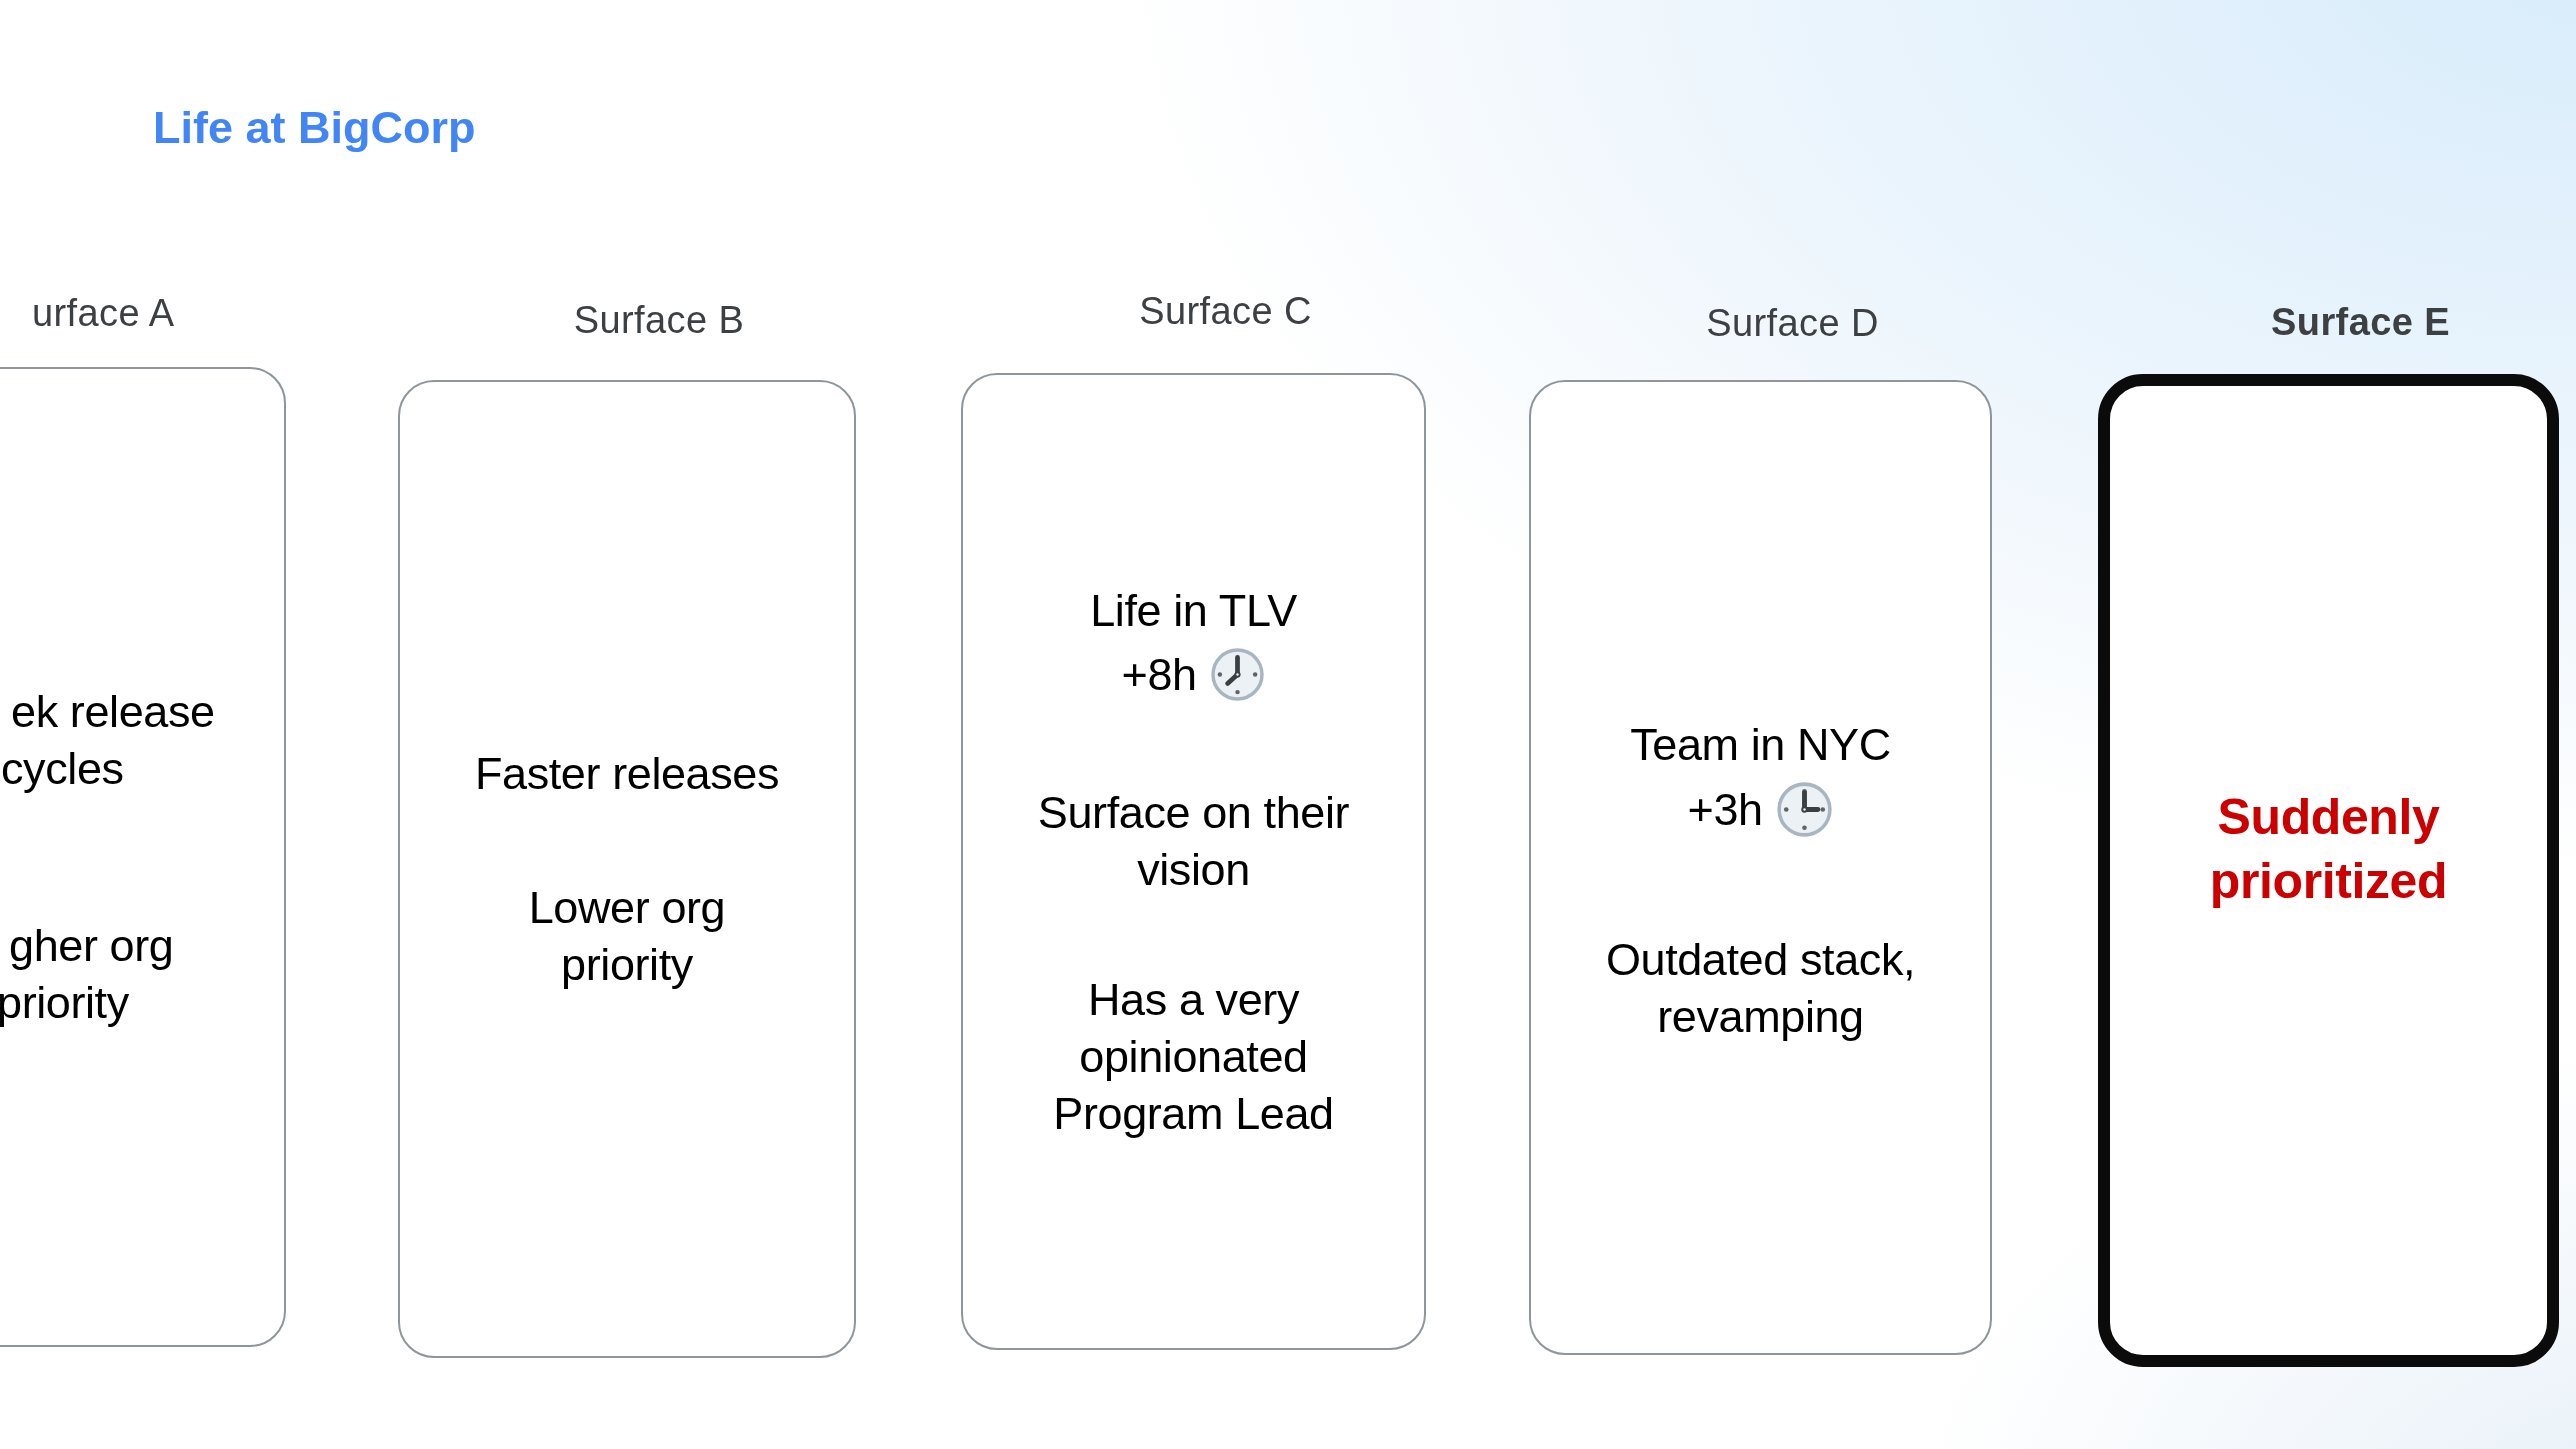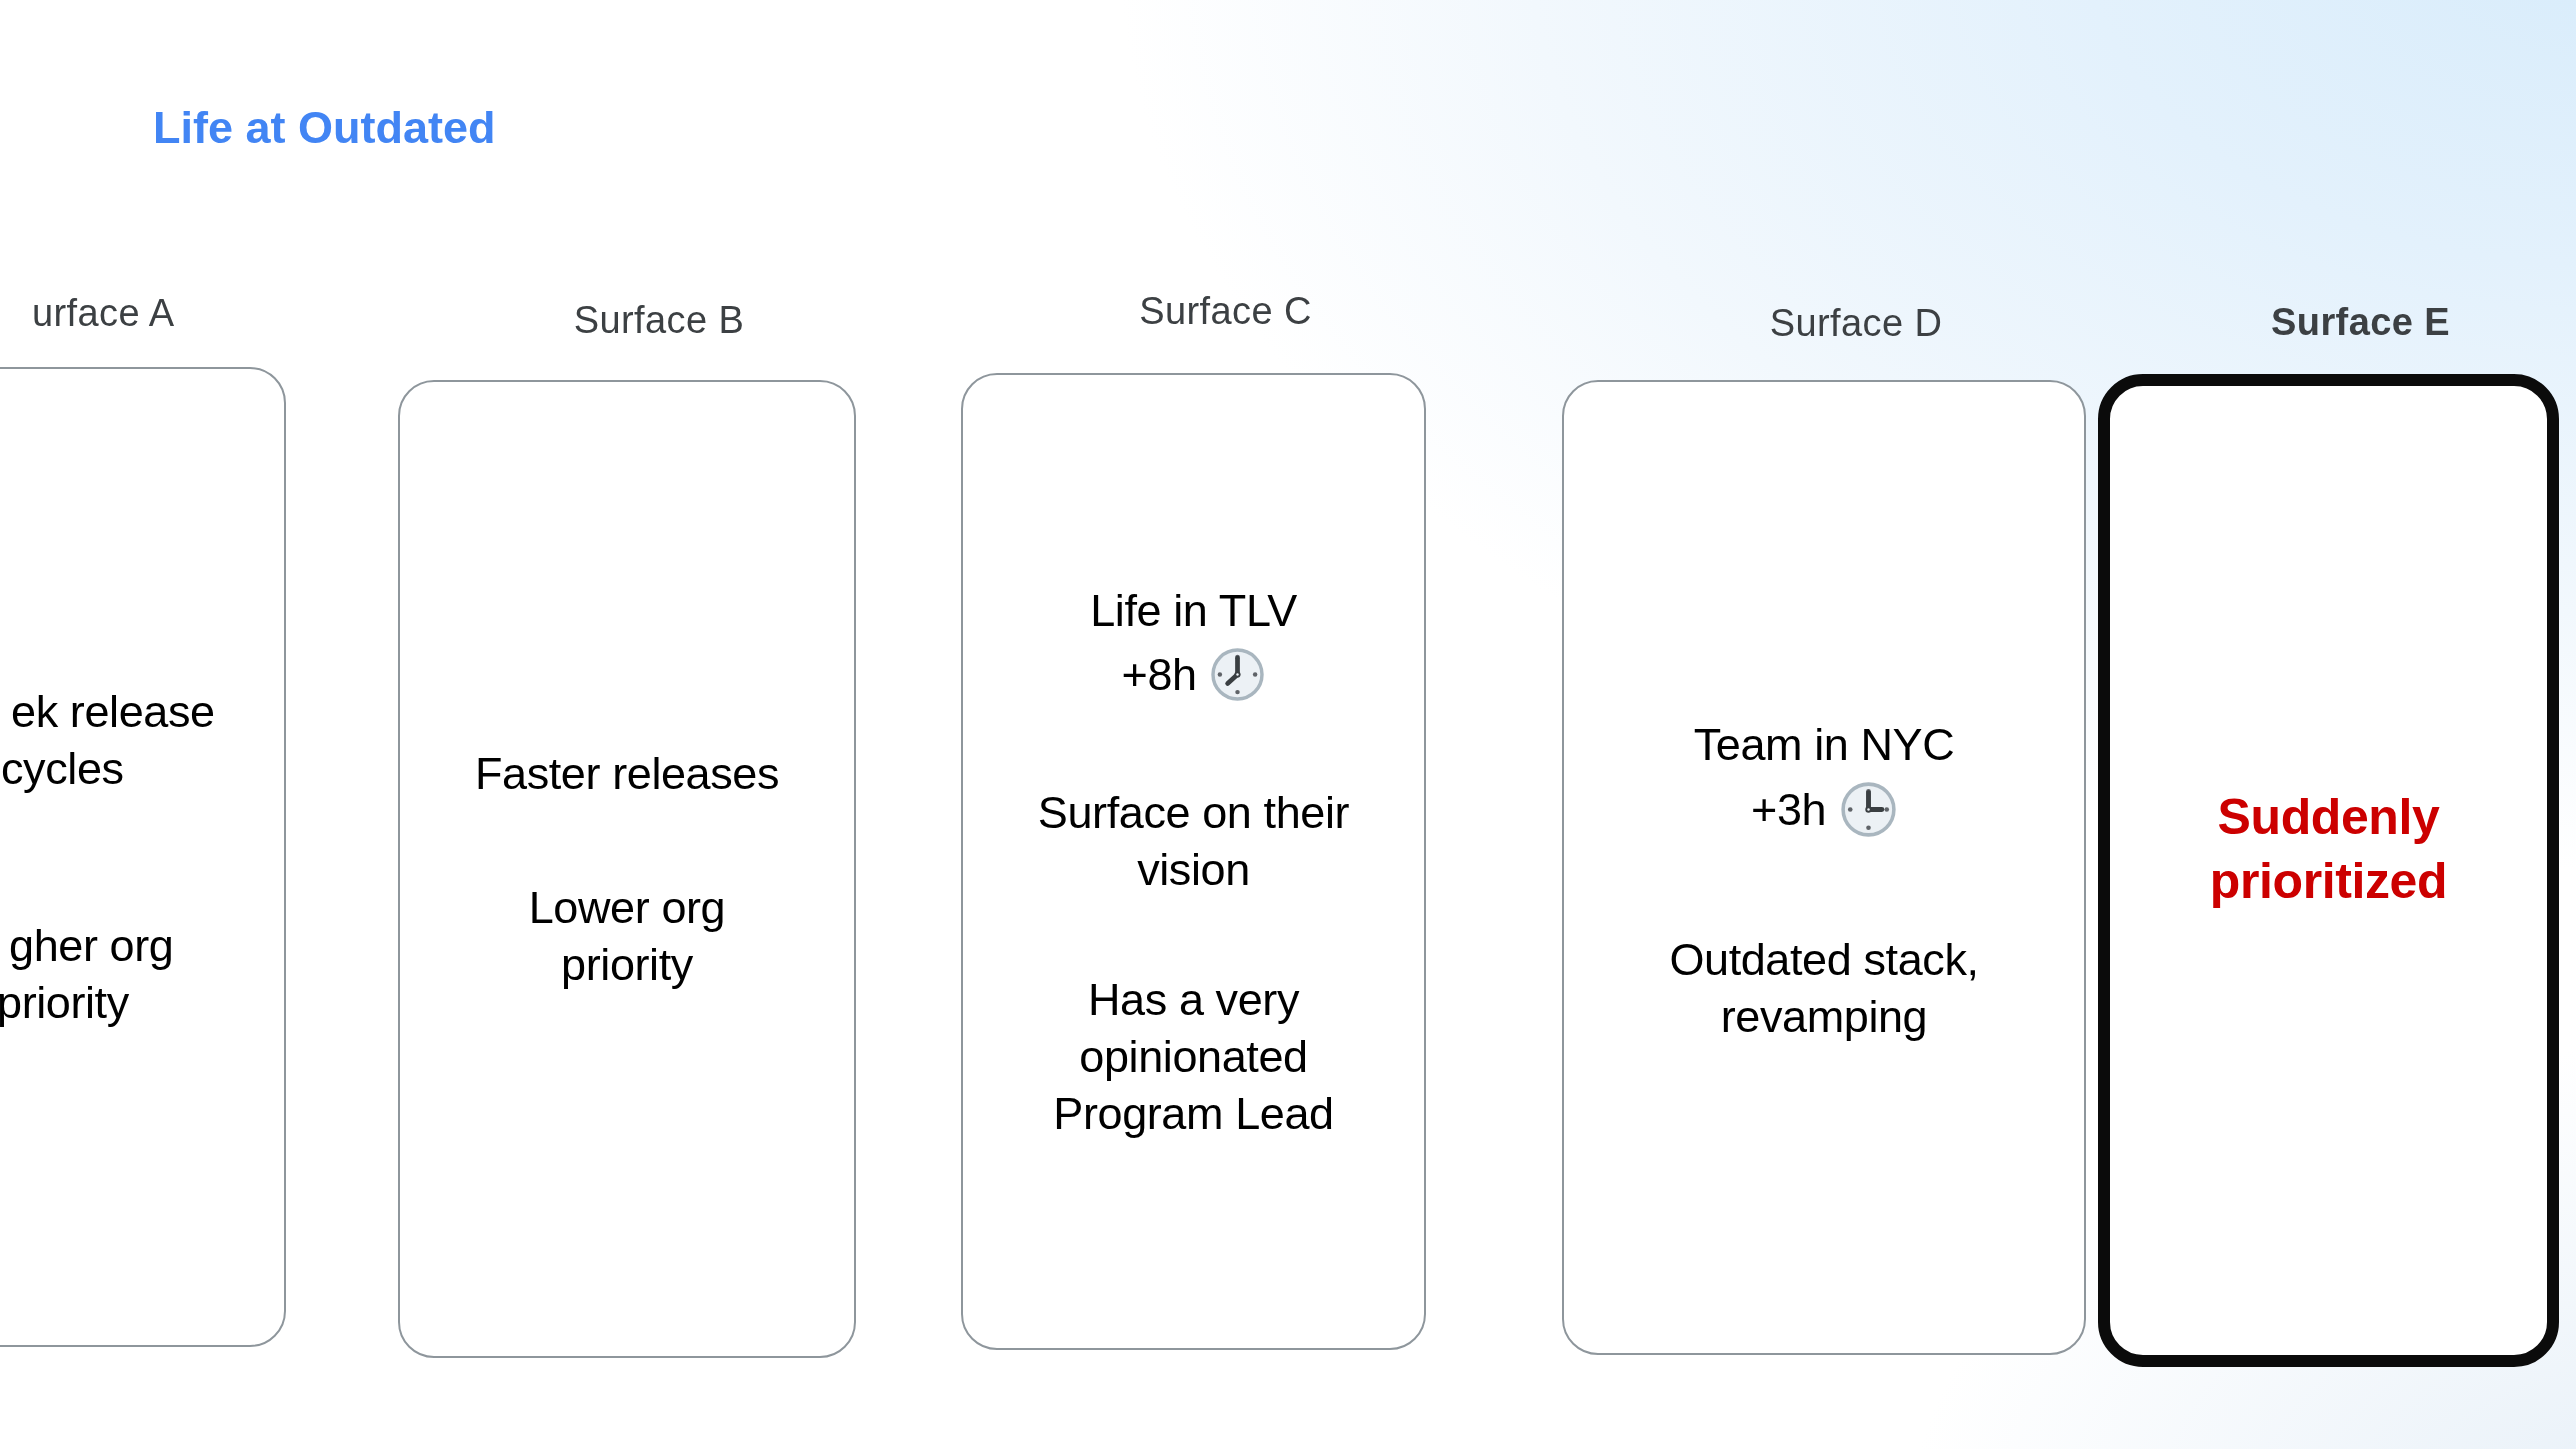--- a/index.html
+++ b/index.html
@@ -103,21 +103,21 @@
     font-size: 50px;
     line-height: 64px;
     letter-spacing: -0.4px;
   }
 </style>
 </head>
 <body>
 
 <div class="slide">
 
-  <div class="title">Life at Outdated</div>
+  <div class="title">Life at BigCorp</div>
 
   <section class="col" style="left:-173px; width:459px;">
     <div class="label align-left" style="top:293px; left:173px; width:auto;">urface A</div>
     <div class="card" style="top:367px; height:980px;">
       <div class="content" style="gap:120px;">
         <div>
           <div class="frag-line" style="padding-left:182px;">ek release</div>
           <div class="frag-line" style="padding-left:172px;">cycles</div>
         </div>
         <div>
@@ -162,21 +162,21 @@
         </div>
         <div class="point">Surface on their
 vision</div>
         <div class="point">Has a very
 opinionated
 Program Lead</div>
       </div>
     </div>
   </section>
 
-  <section class="col" style="left:1529px; width:524px;margin-left:33px;">
+  <section class="col" style="left:1529px; width:463px;">
     <div class="label" style="top:303px;">Surface D</div>
     <div class="card" style="top:380px; height:975px;">
       <div class="content" style="gap:86px; transform:translateY(13px);">
         <div>
           <div class="point">Team in NYC</div>
           <div class="tz-line">
             <span class="point">+3h</span>
             <svg class="clock" width="57" height="57" viewBox="0 0 64 64">
               <circle cx="32" cy="32" r="28.5" fill="#ECF1F5" stroke="#A9B6BF" stroke-width="4"></circle>
               <circle cx="32" cy="11.5" r="2.6" fill="#5F6368"></circle>

